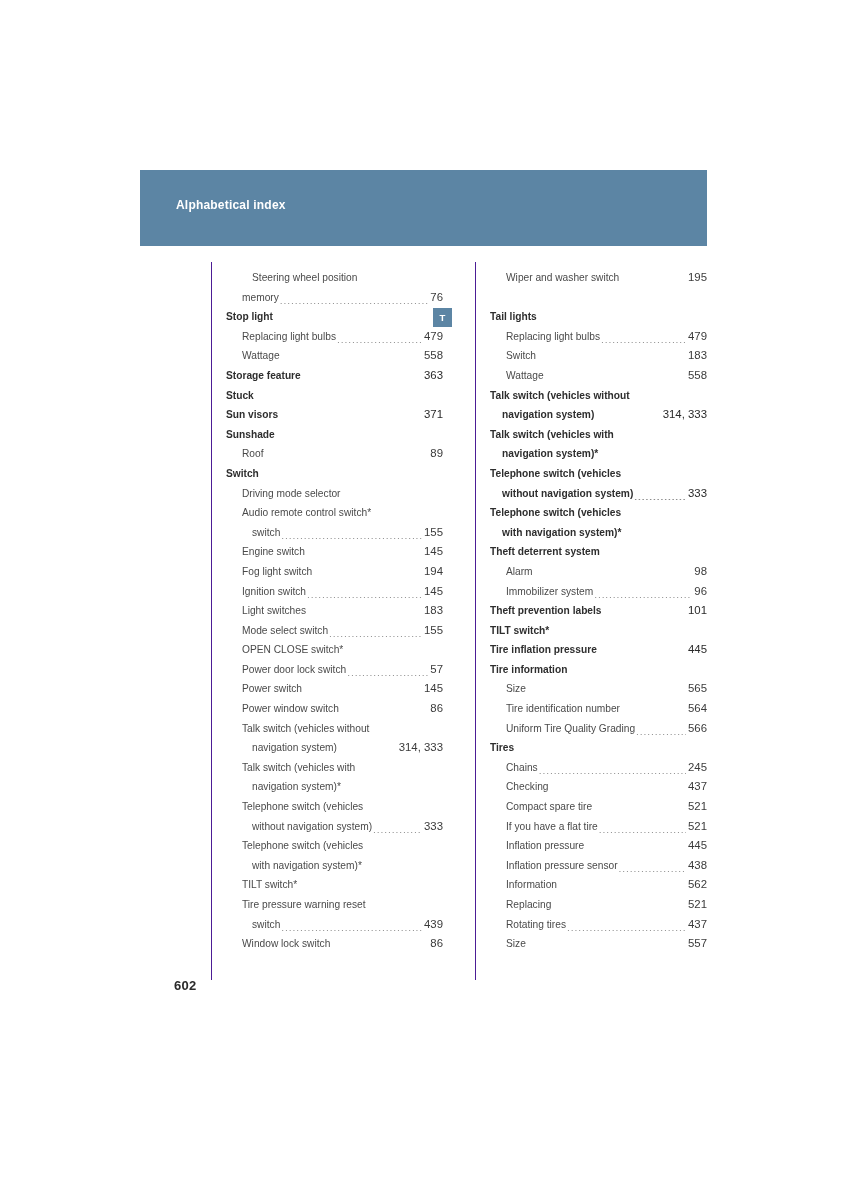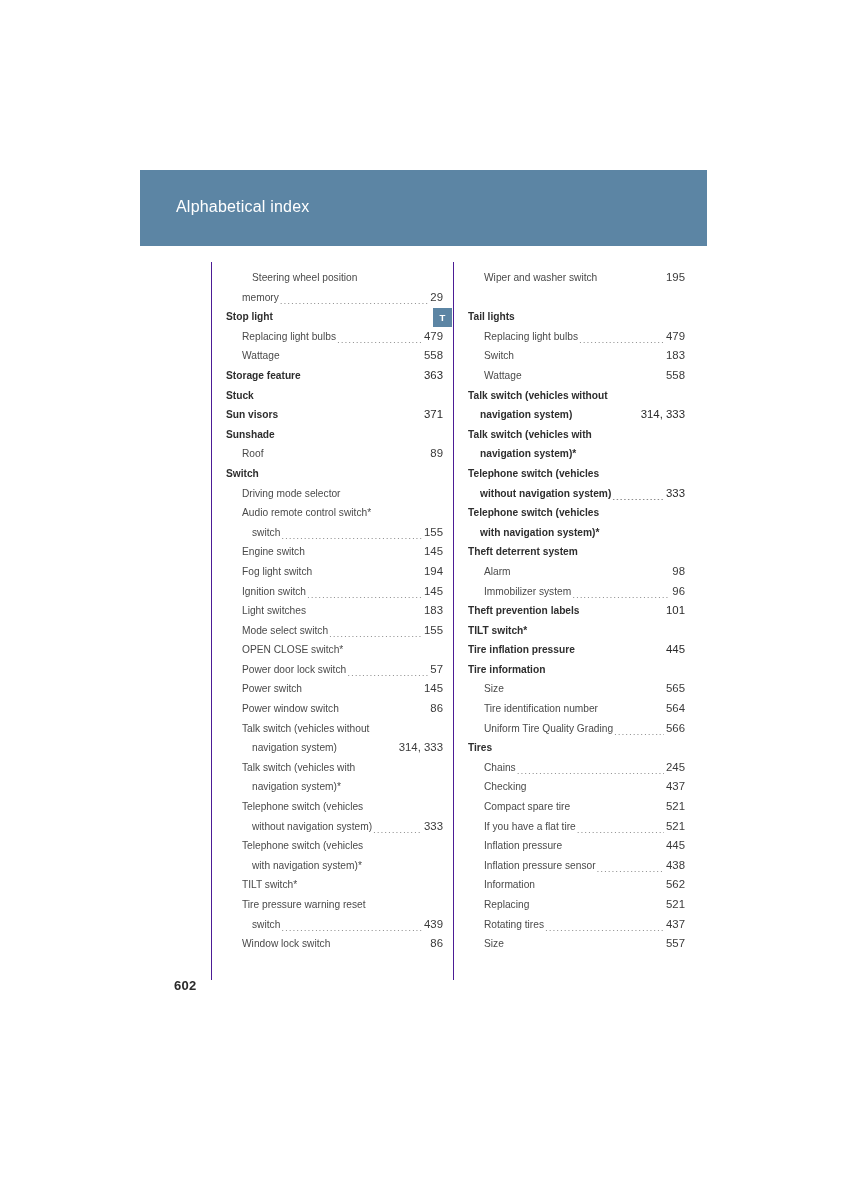--- a/index.html
+++ b/index.html
@@ -28,22 +28,22 @@
     top: 170px;
     width: 567px;
     height: 76px;
     background: #5c85a4;
   }
   .header-title {
     position: absolute;
     left: 36px;
     top: 28px;
     color: #ffffff;
-    font-size: 16px;
-    font-weight: 400;
+    font-size: 12px;
+    font-weight: 700;
     letter-spacing: 0.2px;
     white-space: nowrap;
   }
 
   
   .index-body {
     position: absolute;
     left: 0;
     top: 262px;
     width: 848px;
@@ -52,21 +52,21 @@
 
   .column {
     position: absolute;
     top: 0;
     width: 232px;
     height: 718px;
     border-left: 1px solid #4c1d95;
     box-sizing: border-box;
   }
   .column.left  { left: 211px; }
-  .column.right { left: 453px; }
+  .column.right { left: 475px; }
 
   .col-inner {
     position: relative;
     padding-left: 14px;
     padding-top: 6px;
   }
 
   
   .entry {
     position: relative;
@@ -162,21 +162,21 @@
     <div class="column left">
       <div class="col-inner" id="col-left">
           <div class="entry cont2 noleader">
             <span class="etext">Steering wheel position</span>
             <span class="leader"></span>
             <span class="epage"></span>
           </div>
           <div class="entry lvl2">
             <span class="etext">memory</span>
             <span class="leader"></span>
-            <span class="epage">29</span>
+            <span class="epage">76</span>
           </div>
           <div class="entry lvl1 noleader">
             <span class="etext">Stop light</span>
             <span class="leader"></span>
             <span class="epage"></span>
           </div>
           <div class="entry lvl2">
             <span class="etext">Replacing light bulbs</span>
             <span class="leader"></span>
             <span class="epage">479</span>

